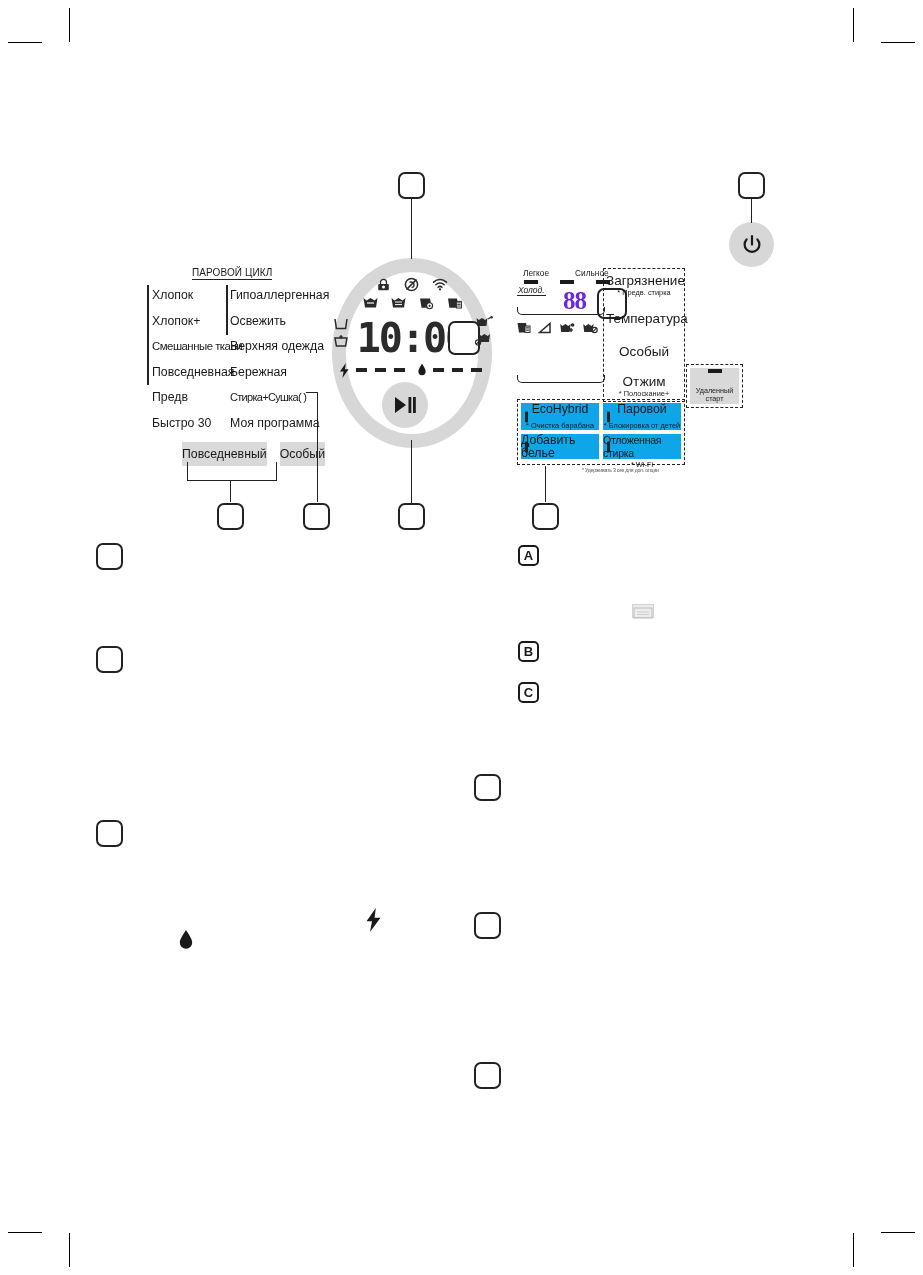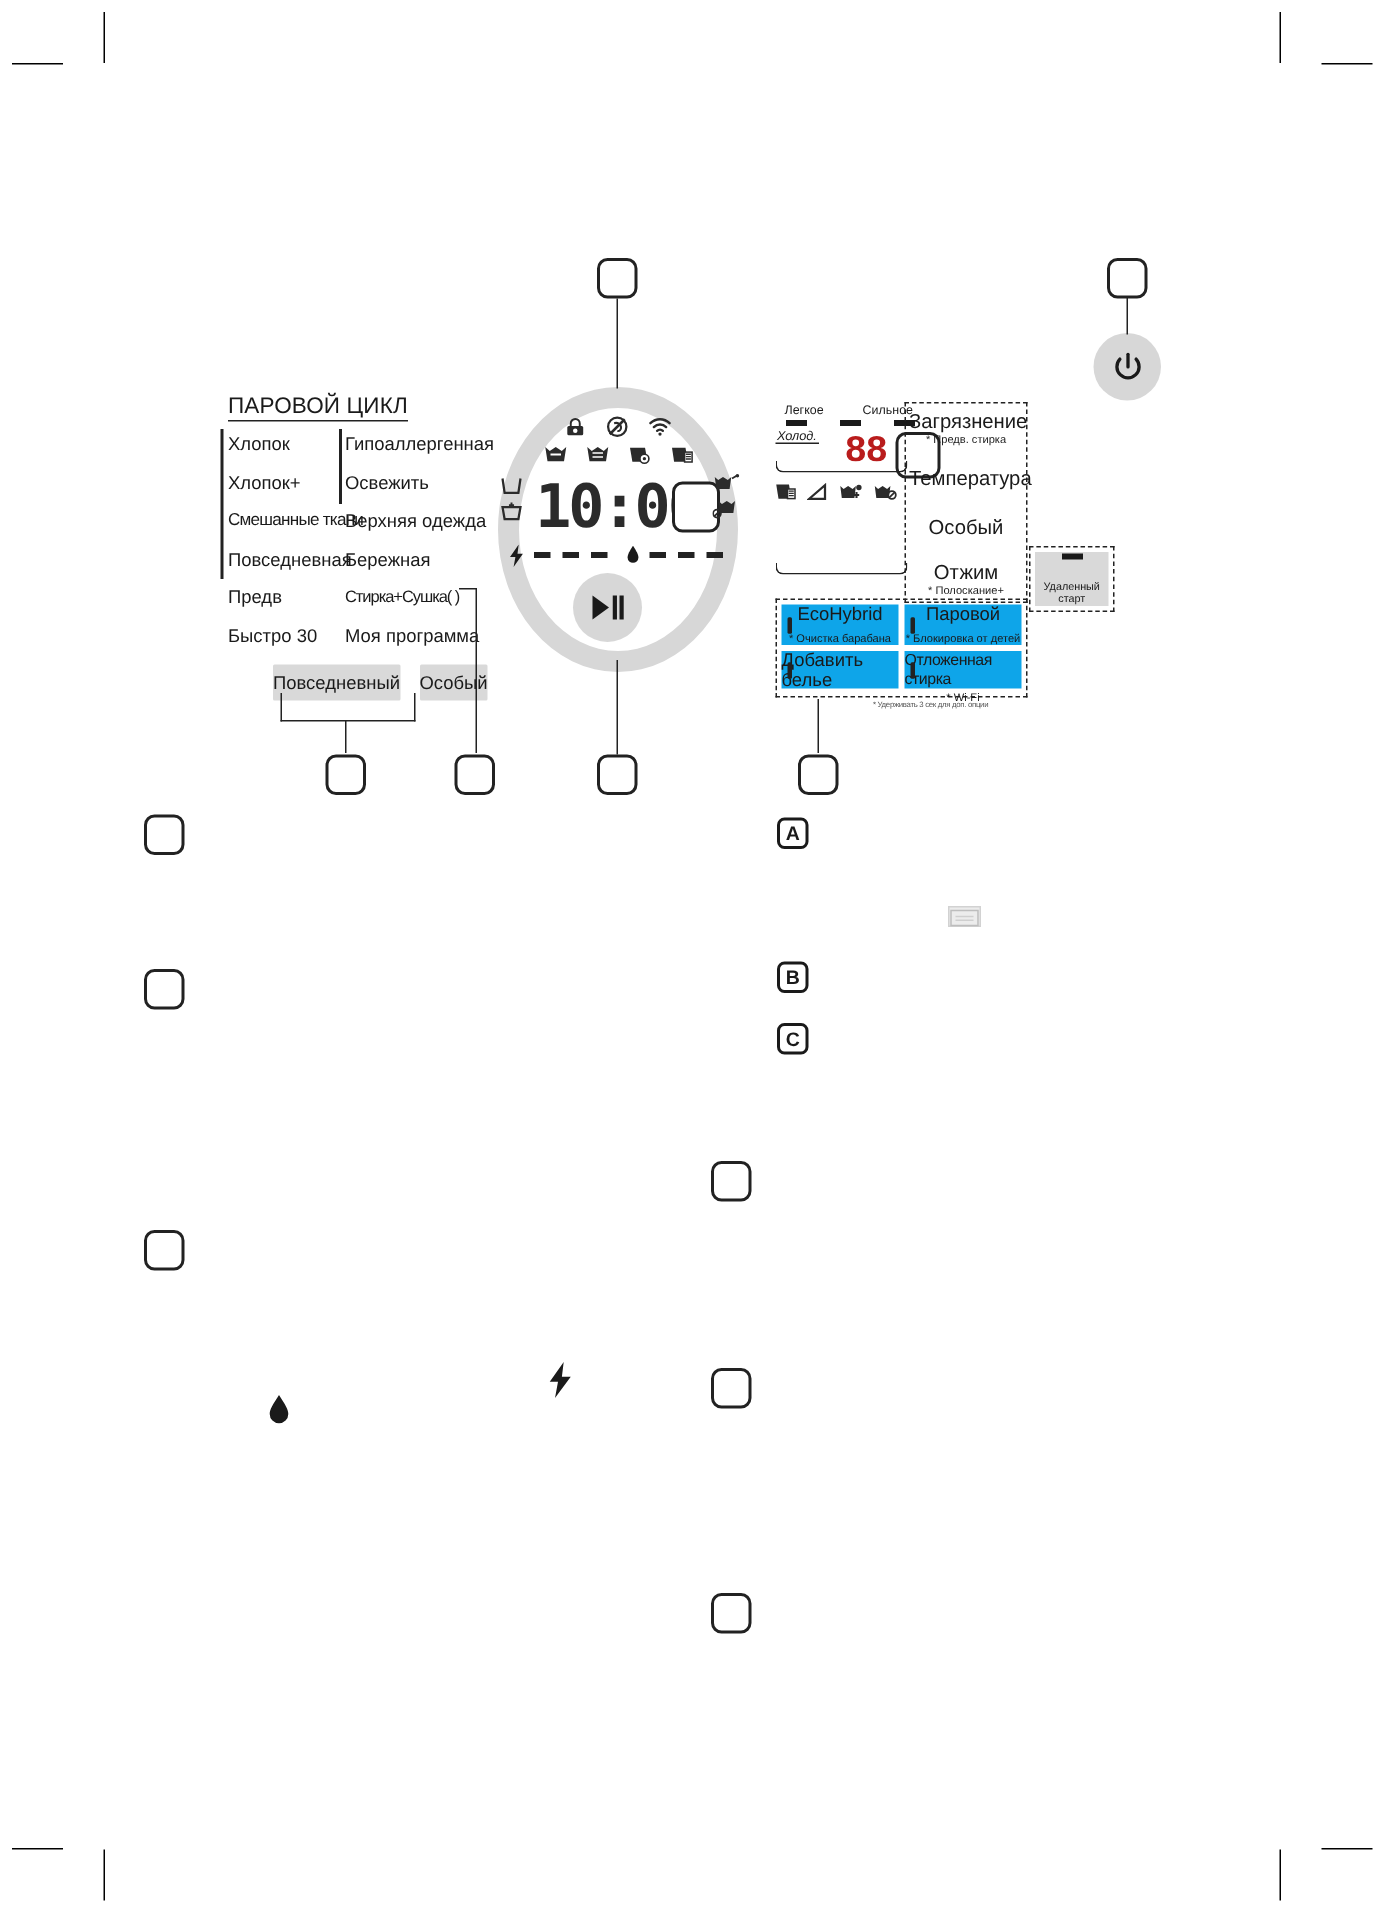--- a/index.html
+++ b/index.html
@@ -12,22 +12,22 @@
 
   
   .callout{position:absolute;width:27px;height:27px;border:2.4px solid #222;border-radius:7px;
            box-sizing:border-box;background:#fff;display:flex;align-items:center;justify-content:center;
            font-size:13px;font-weight:bold;line-height:1;}
   .lead{position:absolute;background:#222;width:1.3px;}
   .lead.horiz{height:1.3px;width:auto;}
 
   
   #course-panel{position:absolute;left:152px;top:262px;width:172px;}
-  .steam-head{font-size:15px;letter-spacing:.1px;padding-bottom:1px;border-bottom:1.4px solid #222;
-              display:inline-block;margin-bottom:3px;white-space:nowrap;}
+  .steam-head{font-size:10px;letter-spacing:.1px;padding-bottom:1px;border-bottom:1.4px solid #222;
+              display:inline-block;margin-bottom:3px;white-space:nowrap;margin-left:40px;}
   .course-grid{position:relative;display:grid;grid-template-columns:78px 94px;row-gap:0;}
   .course{font-size:12.3px;line-height:25.5px;height:25.5px;white-space:nowrap;}
   .course.tight{font-size:11.4px;letter-spacing:-.5px;}
   .course.tight2{font-size:11px;letter-spacing:-.7px;}
   .steam-bar{position:absolute;left:-5px;top:2px;width:1.6px;height:100px;background:#222;}
   .steam-bar2{position:absolute;left:74px;top:2px;width:1.6px;height:50px;background:#222;}
   .cat-row{display:flex;gap:13px;margin-top:6px;padding-left:30px;}
   .cat{background:#d9d9d9;font-size:12.3px;padding:5px 0;width:92px;text-align:center;border-radius:1px;}
   .cat.b{width:74px;}
 
@@ -54,21 +54,21 @@
            display:flex;align-items:center;justify-content:center;}
 
   
   #opt-panel{position:absolute;left:515px;top:268px;width:230px;}
   .soil-lab{display:flex;font-size:8.3px;gap:0;}
   .soil-lab span:first-child{margin-left:8px;}
   .soil-lab span:last-child{margin-left:26px;}
   .soil-dash{display:flex;gap:22px;margin:2px 0 1px 9px;}
   .soil-dash i{display:block;width:14px;height:4px;background:#1a1a1a;}
   .cold{font-size:8.5px;font-style:italic;border-bottom:1.1px solid #222;display:inline-block;padding:0 1px;}
-  .seg-sm{font-family:Liberation Mono, monospace;font-weight:bold;color:#b91c1c;letter-spacing:-1px;}
+  .seg-sm{font-family:Liberation Serif, serif;font-weight:bold;color:#6d28d9;letter-spacing:-1px;}
   .dashed-col{position:absolute;border:1.7px dashed #222;box-sizing:border-box;}
   .lbl-big{font-size:13.5px;line-height:14px;}
   .lbl-sub{font-size:7.4px;line-height:9px;}
   .brace{position:absolute;border:1.4px solid #222;border-top:none;border-radius:0 0 5px 5px;}
   .optbtn{position:relative;background:#0ea5e9;box-sizing:border-box;display:flex;flex-direction:column;
           align-items:center;justify-content:space-between;}
   .optbtn .bar{position:absolute;left:4px;top:50%;transform:translateY(-50%);width:3px;height:11px;background:#222;border-radius:1px;}
   .optbtn .t1{font-size:12.3px;line-height:13px;}
   .optbtn .t2{font-size:7.4px;line-height:9px;}
   .remote{position:absolute;background:#d9d9d9;display:flex;flex-direction:column;align-items:center;justify-content:center;}

